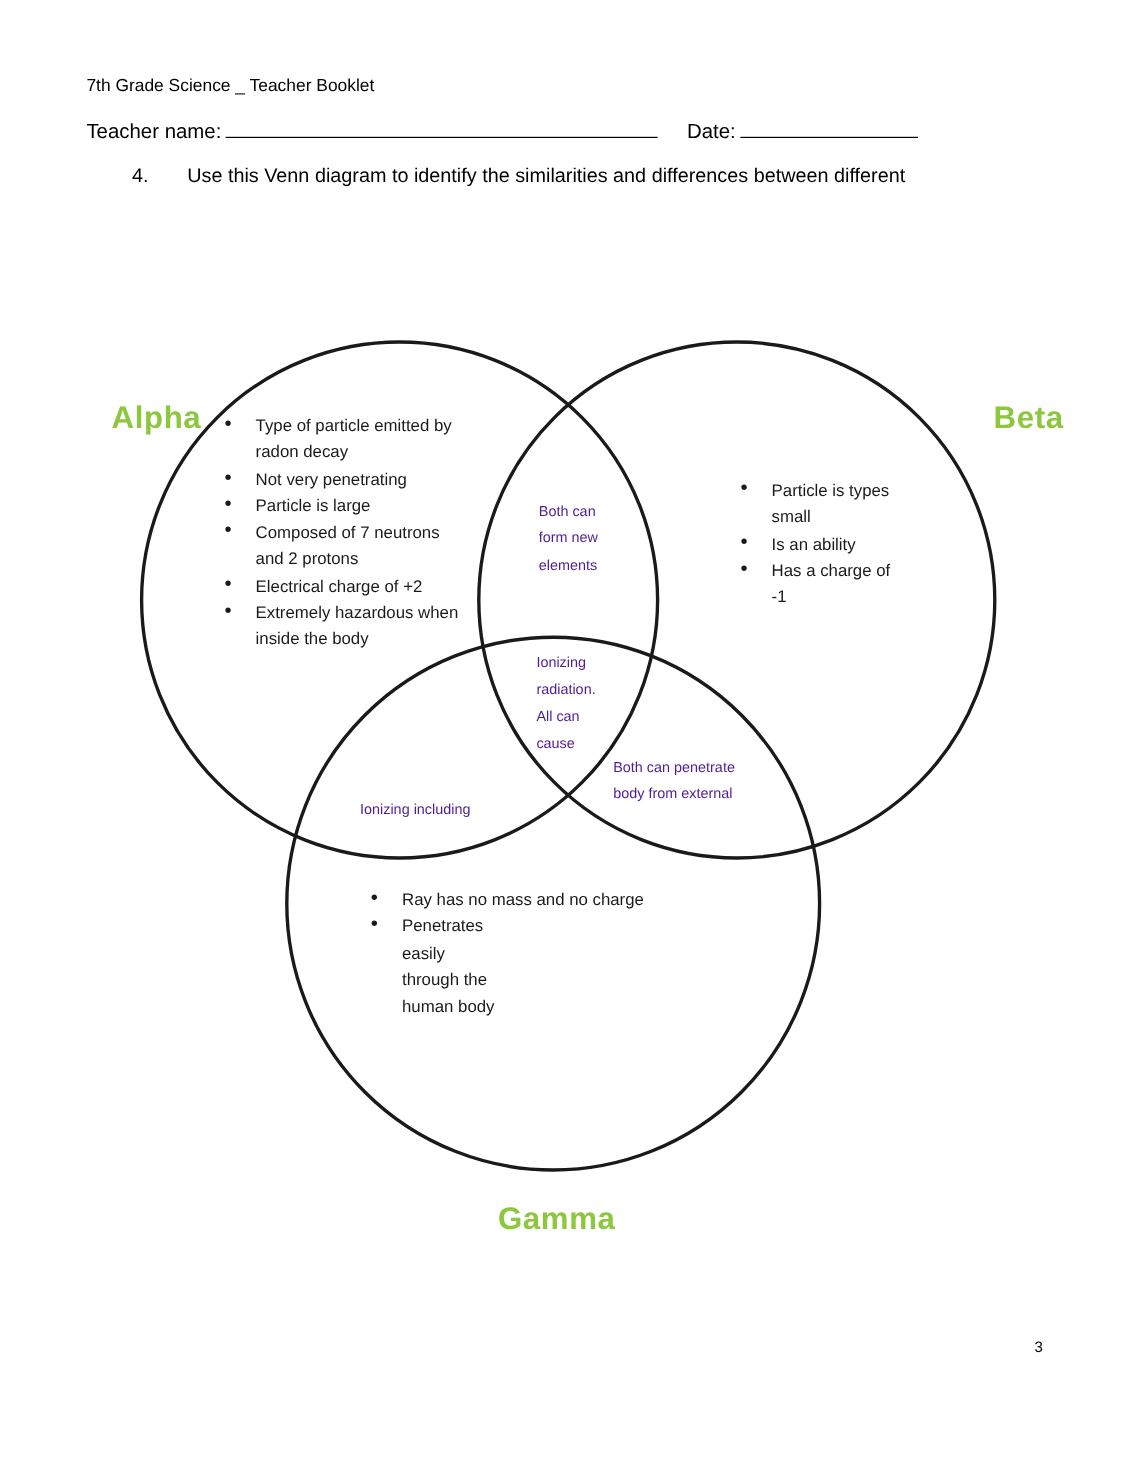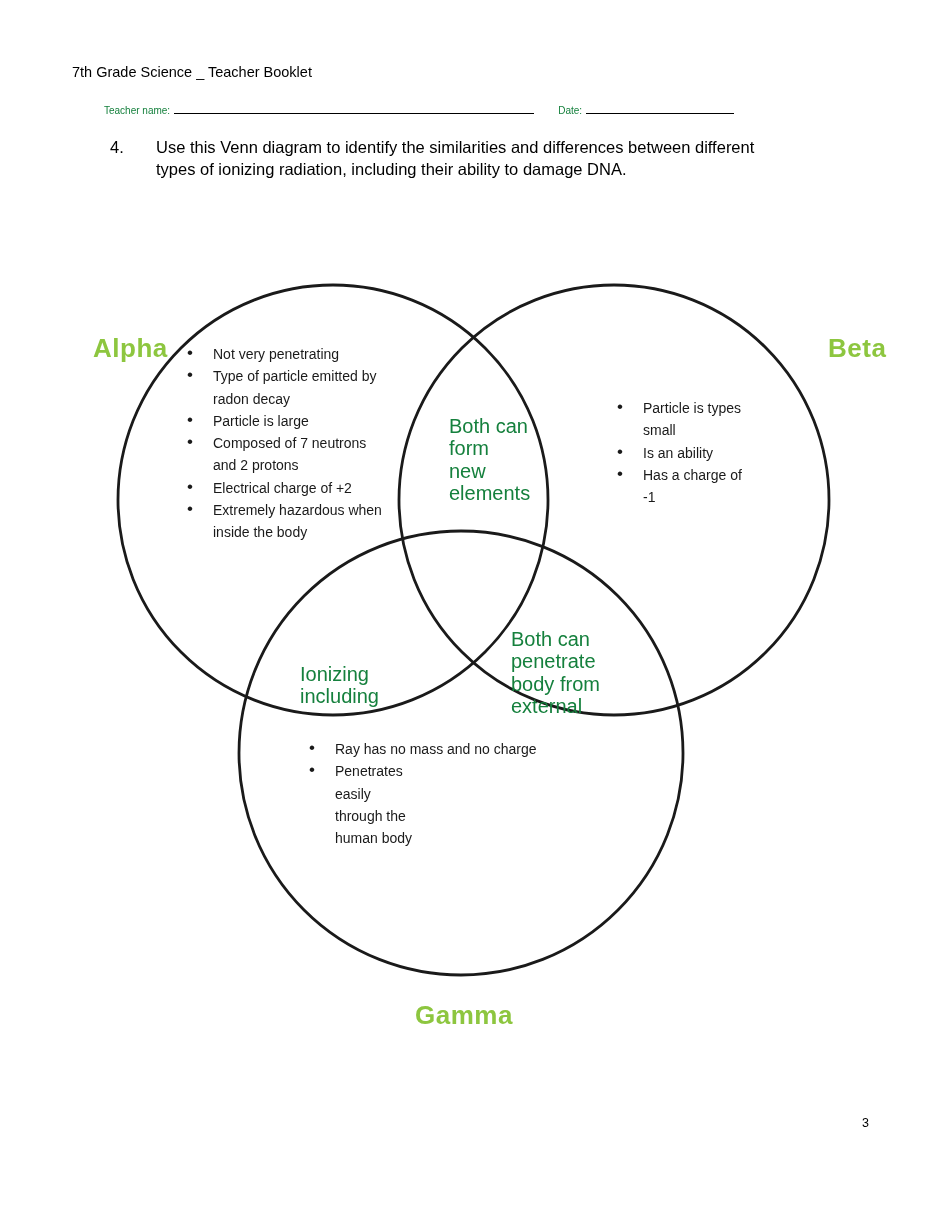--- a/index.html
+++ b/index.html
@@ -15,24 +15,23 @@
   }
   .doc-header {
     position: absolute;
     left: 72px; top: 64px;
     font-size: 14.5px;
     color: #000000;
   }
   .name-row {
     position: absolute;
     left: 72px; top: 100px;
-    font-size: 10px;
-    color: #15803d;
+    font-size: 17px;
+    color: #000000;
     white-space: nowrap;
-    margin-left: 32px;
   }
   .blank-line {
     display: inline-block;
     border-bottom: 1.4px solid #000000;
     height: 14px;
     vertical-align: baseline;
   }
   .blank-teacher { width: 360px; margin-left: 4px; }
   .blank-date   { width: 148px; margin-left: 4px; }
   .date-label { margin-left: 24px; }
@@ -61,24 +60,24 @@
     position: absolute;
     font-size: 26px;
     font-weight: bold;
     letter-spacing: 0.5px;
   }
   .label-alpha { left: 93px;  top: 333px; }
   .label-beta  { left: 828px; top: 333px; }
   .label-gamma { left: 415px; top: 1000px; }
   .vtext {
     position: absolute;
-    font-size: 20px;
+    font-size: 12px;
     line-height: 22.3px;
     white-space: pre-line;
-    color: #15803d;
+    color: #4c1d95;
   }
   .vlist {
     position: absolute;
     font-size: 14px;
     line-height: 22.3px;
     color: #1a1a1a;
   }
   .vli {
     position: relative;
     padding-left: 28px;
@@ -112,38 +111,37 @@
   <div class="doc-header">7th Grade Science _ Teacher Booklet</div>
 
   <div class="name-row">
     <span>Teacher name:</span><span class="blank-line blank-teacher"></span><span class="date-label">Date:</span><span class="blank-line blank-date"></span>
   </div>
 
   <div class="question">
     <span class="qnum">4.</span>
     <div class="qtext">
       <span class="qline">Use this Venn diagram to identify the similarities and differences between different</span>
-      <span class="qline">types of ionizing radiation, including their ability to damage DNA.</span>
     </div>
   </div>
 
   <svg class="venn-svg" viewBox="0 0 950 1230" xmlns="http://www.w3.org/2000/svg" aria-hidden="true">
     <circle cx="333" cy="500" r="215" fill="none" stroke="#1a1a1a" stroke-width="2.8"></circle>
     <circle cx="614" cy="500" r="215" fill="none" stroke="#1a1a1a" stroke-width="2.8"></circle>
     <circle cx="461" cy="753" r="222" fill="none" stroke="#1a1a1a" stroke-width="2.8"></circle>
   </svg>
 
   <div class="venn-label label-alpha" style="color: rgb(141, 198, 63);">Alpha</div>
   <div class="venn-label label-beta" style="color: rgb(141, 198, 63);">Beta</div>
   <div class="venn-label label-gamma" style="color: rgb(141, 198, 63);">Gamma</div>
 
   <div class="vlist list-alpha">
-    <div class="vli">Not very penetrating</div>
     <div class="vli">Type of particle emitted by
 radon decay</div>
+    <div class="vli">Not very penetrating</div>
     <div class="vli">Particle is large</div>
     <div class="vli">Composed of 7 neutrons
 and 2 protons</div>
     <div class="vli">Electrical charge of +2</div>
     <div class="vli">Extremely hazardous when
 inside the body</div>
   </div>
 
   <div class="vlist list-beta">
     <div class="vli">Particle is types
@@ -157,19 +155,23 @@
     <div class="vli">Ray has no mass and no charge</div>
     <div class="vli">Penetrates
 easily
 through the
 human body</div>
   </div>
 
   <div class="vtext text-alpha-beta">Both can
 form new
 elements</div>
+  <div class="vtext text-center">Ionizing
+radiation.
+ All can
+cause</div>
   <div class="vtext text-beta-gamma">Both can penetrate
 body from external</div>
   <div class="vtext text-alpha-gamma">Ionizing including</div>
 
   <div class="page-number">3</div>
 
 </div>
 
 </body></html>

